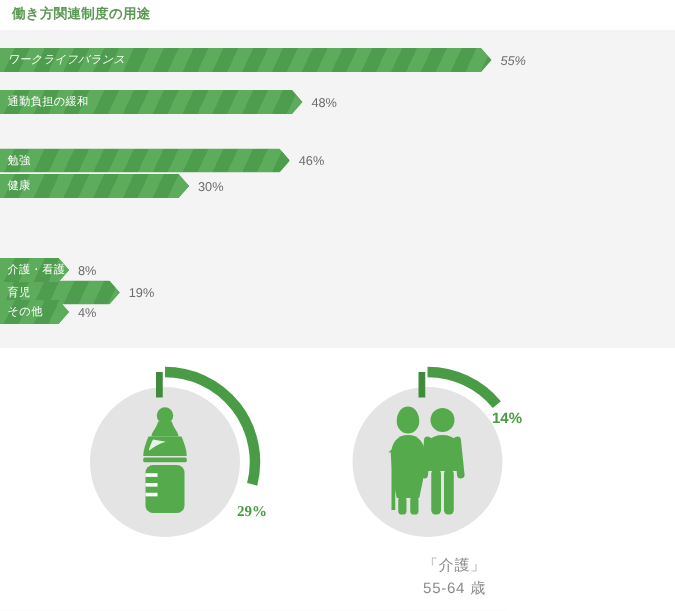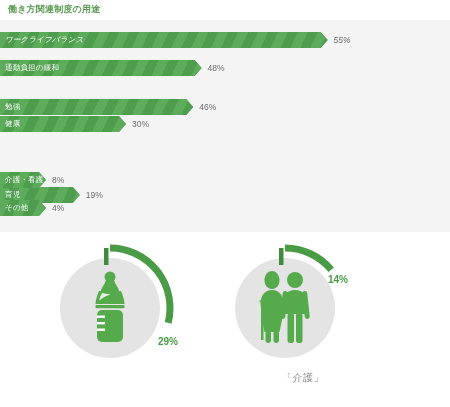--- a/index.html
+++ b/index.html
@@ -128,21 +128,21 @@
         <div class="bar-label">介護・看護</div>
         <div class="bar-value" style="left: 52px;">8%</div>
       </div>
       <div class="bar-row" style="top: 180px; width: 358px; text-align: center;">
         <div class="bar-shape" style="width: 46px;"></div>
         <div class="bar-label">その他</div>
         <div class="bar-value" style="left: 52px;">4%</div>
       </div>
     </div>
 
-  <div class="donut-block" id="donut-0" style="left:38px;">
+  <div class="donut-block" id="donut-0" style="left:38px;font-family:Liberation Serif, serif;">
     <div class="donut-wrap">
       <svg class="donut-svg" width="180" height="125" viewBox="0 0 180 125">
         <circle cx="72" cy="68" r="50" fill="#e4e4e4"></circle>
         <path id="arc-0" fill="none" stroke="#4a9b46" stroke-width="7" d="M 72 8 A 60 60 0 0 1 130.11498966771788 82.92139322989128" stroke-linecap="butt"></path>
         <rect id="cap-0" x="66" y="8" width="4.5" height="17" fill="#3f8b3b"></rect>
         <g fill="#55ab4b" transform="translate(72,68)">
 
           <circle cx="0" cy="-31" r="5.5"></circle>
           <path d="M -4.5 -27 C -6 -22 -9 -20 -9 -17 L 9 -17 C 9 -20 6 -22 4.5 -27 Z"></path>
 
@@ -189,15 +189,16 @@
           <path d="M -2 -10 L -14 -8 L -14 -3 L -2 -5 Z"></path>
         </g>
       </svg>
       <div class="donut-pct" id="pct-1" style="left:115px; top:34px;">14%</div>
     </div>
   </div>
 
 
   <div class="donut-caption" style="left:213px;">
     <span class="l1">「介護」</span>
+    <span class="l2">55-64 歳</span>
   </div>
 
 </div>
 
 </body></html>

